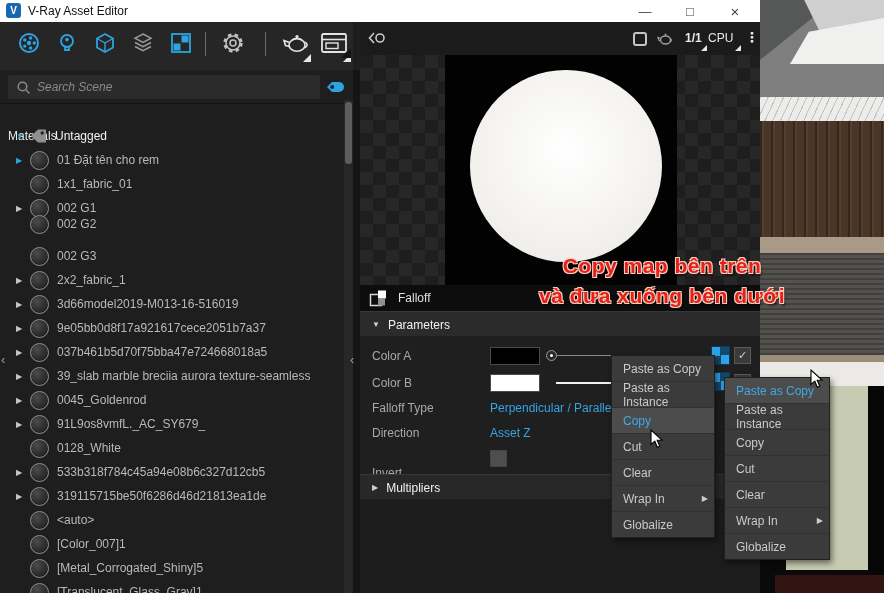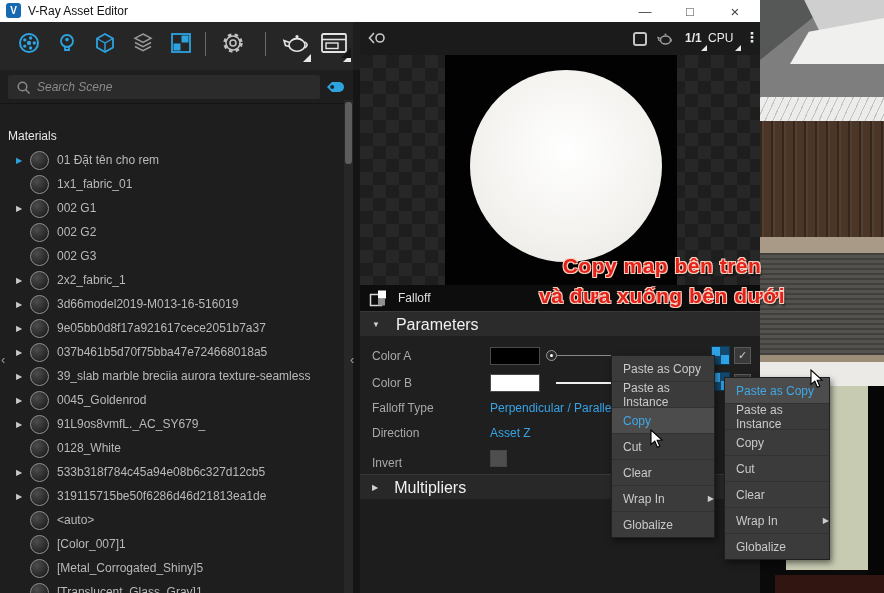--- a/index.html
+++ b/index.html
@@ -64,21 +64,21 @@
   .preview-circle{left:110px;top:15px;width:192px;height:192px;border-radius:50%;
     background:radial-gradient(circle at 50% 42%,#ffffff 0%,#f4f3f0 55%,#e8e7e2 100%);}
 
   
   .falloff-header{left:360px;top:285px;width:400px;height:26px;background:#0d0d0d;
     display:flex;align-items:center;}
   .falloff-header .name{color:#e0e0e0;font-size:12px;margin-left:10px;text-align:right;}
   .section-bar{left:360px;width:400px;height:25px;background:#2b2b2b;display:flex;align-items:center;
     border-top:1px solid #383838;}
   .section-bar .arr{color:#d0d0d0;font-size:8px;margin-left:12px;}
-  .section-bar .lab{color:#f0f0f0;font-size:16px;margin-left:16px;}
+  .section-bar .lab{color:#f0f0f0;font-size:12px;margin-left:8px;}
   #parameters-bar{top:311px;} #multipliers-bar{top:474px;background:#282828;}
   .params-bg{left:360px;top:336px;width:400px;height:138px;background:#1f1f1f;}
   .params-footer{left:360px;top:499px;width:400px;height:94px;background:#1d1d1d;}
   .param-label{position:absolute;left:372px;color:#a8a8a8;font-size:12px;}
   .param-value{position:absolute;left:490px;color:#35a3e6;font-size:12px;}
   .swatch{position:absolute;left:490px;width:48px;height:16px;border:1px solid #4a4a4a;}
   .slider-track{position:absolute;height:1px;}
   .slider-knob{position:absolute;width:9px;height:9px;border-radius:50%;background:#2a2a2a;
     border:1px solid #999;display:flex;align-items:center;justify-content:center;}
   .slider-knob::after{content:"";width:3px;height:3px;border-radius:50%;background:#fff;}
@@ -88,21 +88,21 @@
   .texslot{border:1px solid #0c3a57;}
   .checkbox{position:absolute;width:15px;height:15px;background:#3a3a3a;border:1px solid #5a5a5a;
     display:flex;align-items:center;justify-content:center;font-size:11px;color:#cfcfcf;}
   .checkbox.unchecked{background:#4e4e4e;border:1px solid #454545;}
 
   
   .context-menu{position:absolute;width:102px;background:#3b3b3b;border:1px solid #202020;
     box-shadow:2px 3px 6px rgba(0,0,0,.5);z-index:40;}
   #context-menu-1{left:611px;top:355px;}
   #context-menu-2{left:724px;top:377px;width:104px;}
-  .menu-item{height:25px;display:flex;align-items:center;padding-left:11px;
+  .menu-item{height:25px;display:flex;align-items:center;padding-left:11px;padding-right:6px;
     color:#c9c9c9;font-size:12px;border-bottom:1px solid #313131;}
   .menu-item:last-child{border-bottom:none;}
   .menu-item.highlighted{background:#4c4c4c;color:#3fa9e8;}
   .menu-item .submenu-arrow{margin-left:auto;font-size:8px;color:#cccccc;}
 
   
   .annotation{left:460px;top:251px;width:404px;text-align:center;z-index:30;
     font-weight:bold;font-size:21px;line-height:30px;color:#e32119;letter-spacing:.5px;
     text-shadow:-1px -1px 0 #f6cfc0,1px -1px 0 #f6cfc0,-1px 1px 0 #f6cfc0,1px 1px 0 #f6cfc0,2px 3px 2px rgba(0,0,0,.45);}
 
@@ -256,39 +256,50 @@
     </div>
     <div class="abs" style="left:326px;top:11px">
       <svg width="19" height="12" viewBox="0 0 19 12">
           <path d="M1 6 L6 1 H13 a5 5 0 1 1 0 10 H6 Z" fill="#2da3e0"></path>
           <circle cx="6.2" cy="6" r="2" fill="#16272f"></circle>
         </svg>
     </div>
     <div class="abs search-divider"></div>
     <div class="abs side-section">Materials</div>
     <div class="abs tree" style="top:-70px">
+        <div class="tree-row tag-row expanded accent" style="top: 124px;">
+    <span class="tree-arrow"></span>
+
+    <span class="tree-icon tagic">
+      <svg width="17" height="16" viewBox="0 0 17 16">
+              <path d="M1 8 L8 1.5 H16 V14.5 H8 Z" fill="#8f8f8f"></path>
+              <circle cx="12.2" cy="5" r="1.7" fill="#242424"></circle>
+            </svg>
+    </span>
+    <span class="tree-label">Untagged</span>
+  </div>
         <div class="tree-row expandable accent" style="top: 148px;">
     <span class="tree-arrow"></span>
     <span class="tree-icon sphere"></span>
 
     <span class="tree-label">01 Đặt tên cho rem</span>
   </div>
         <div class="tree-row" style="top: 172px;">
     <span class="tree-arrow"></span>
     <span class="tree-icon sphere"></span>
 
     <span class="tree-label">1x1_fabric_01</span>
   </div>
         <div class="tree-row expandable" style="top: 196px;">
     <span class="tree-arrow"></span>
     <span class="tree-icon sphere"></span>
 
     <span class="tree-label">002 G1</span>
   </div>
-        <div class="tree-row" style="top: 220px;">
+        <div class="tree-row" style="top: 212px;">
     <span class="tree-arrow"></span>
     <span class="tree-icon sphere"></span>
 
     <span class="tree-label">002 G2</span>
   </div>
         <div class="tree-row" style="top: 244px;">
     <span class="tree-arrow"></span>
     <span class="tree-icon sphere"></span>
 
     <span class="tree-label">002 G3</span>
@@ -416,21 +427,21 @@
   <div class="slider-track" style="left:556px;top:382px;width:154px;height:2px;background:#f0f0f0"></div>
   <div class="texslot" style="left:711px;top:372px"></div>
   <div class="checkbox" style="left:734px;top:374px">✓</div>
 
   <div class="param-label" style="top:401px">Falloff Type</div>
   <div class="param-value" style="top:401px">Perpendicular / Parallel</div>
 
   <div class="param-label" style="top:426px">Direction</div>
   <div class="param-value" style="top:426px">Asset Z</div>
 
-  <div class="param-label" style="top:456px">Invert</div>
+  <div class="param-label" style="top:466px">Invert</div>
   <div class="checkbox unchecked" style="left:490px;top:450px"></div>
 
   <div class="abs section-bar" id="multipliers-bar">
     <span class="arr">▶</span>
     <span class="lab">Multipliers</span>
   </div>
   <div class="abs params-footer"></div>
 
   <div class="abs su">
     <div class="su-top">

